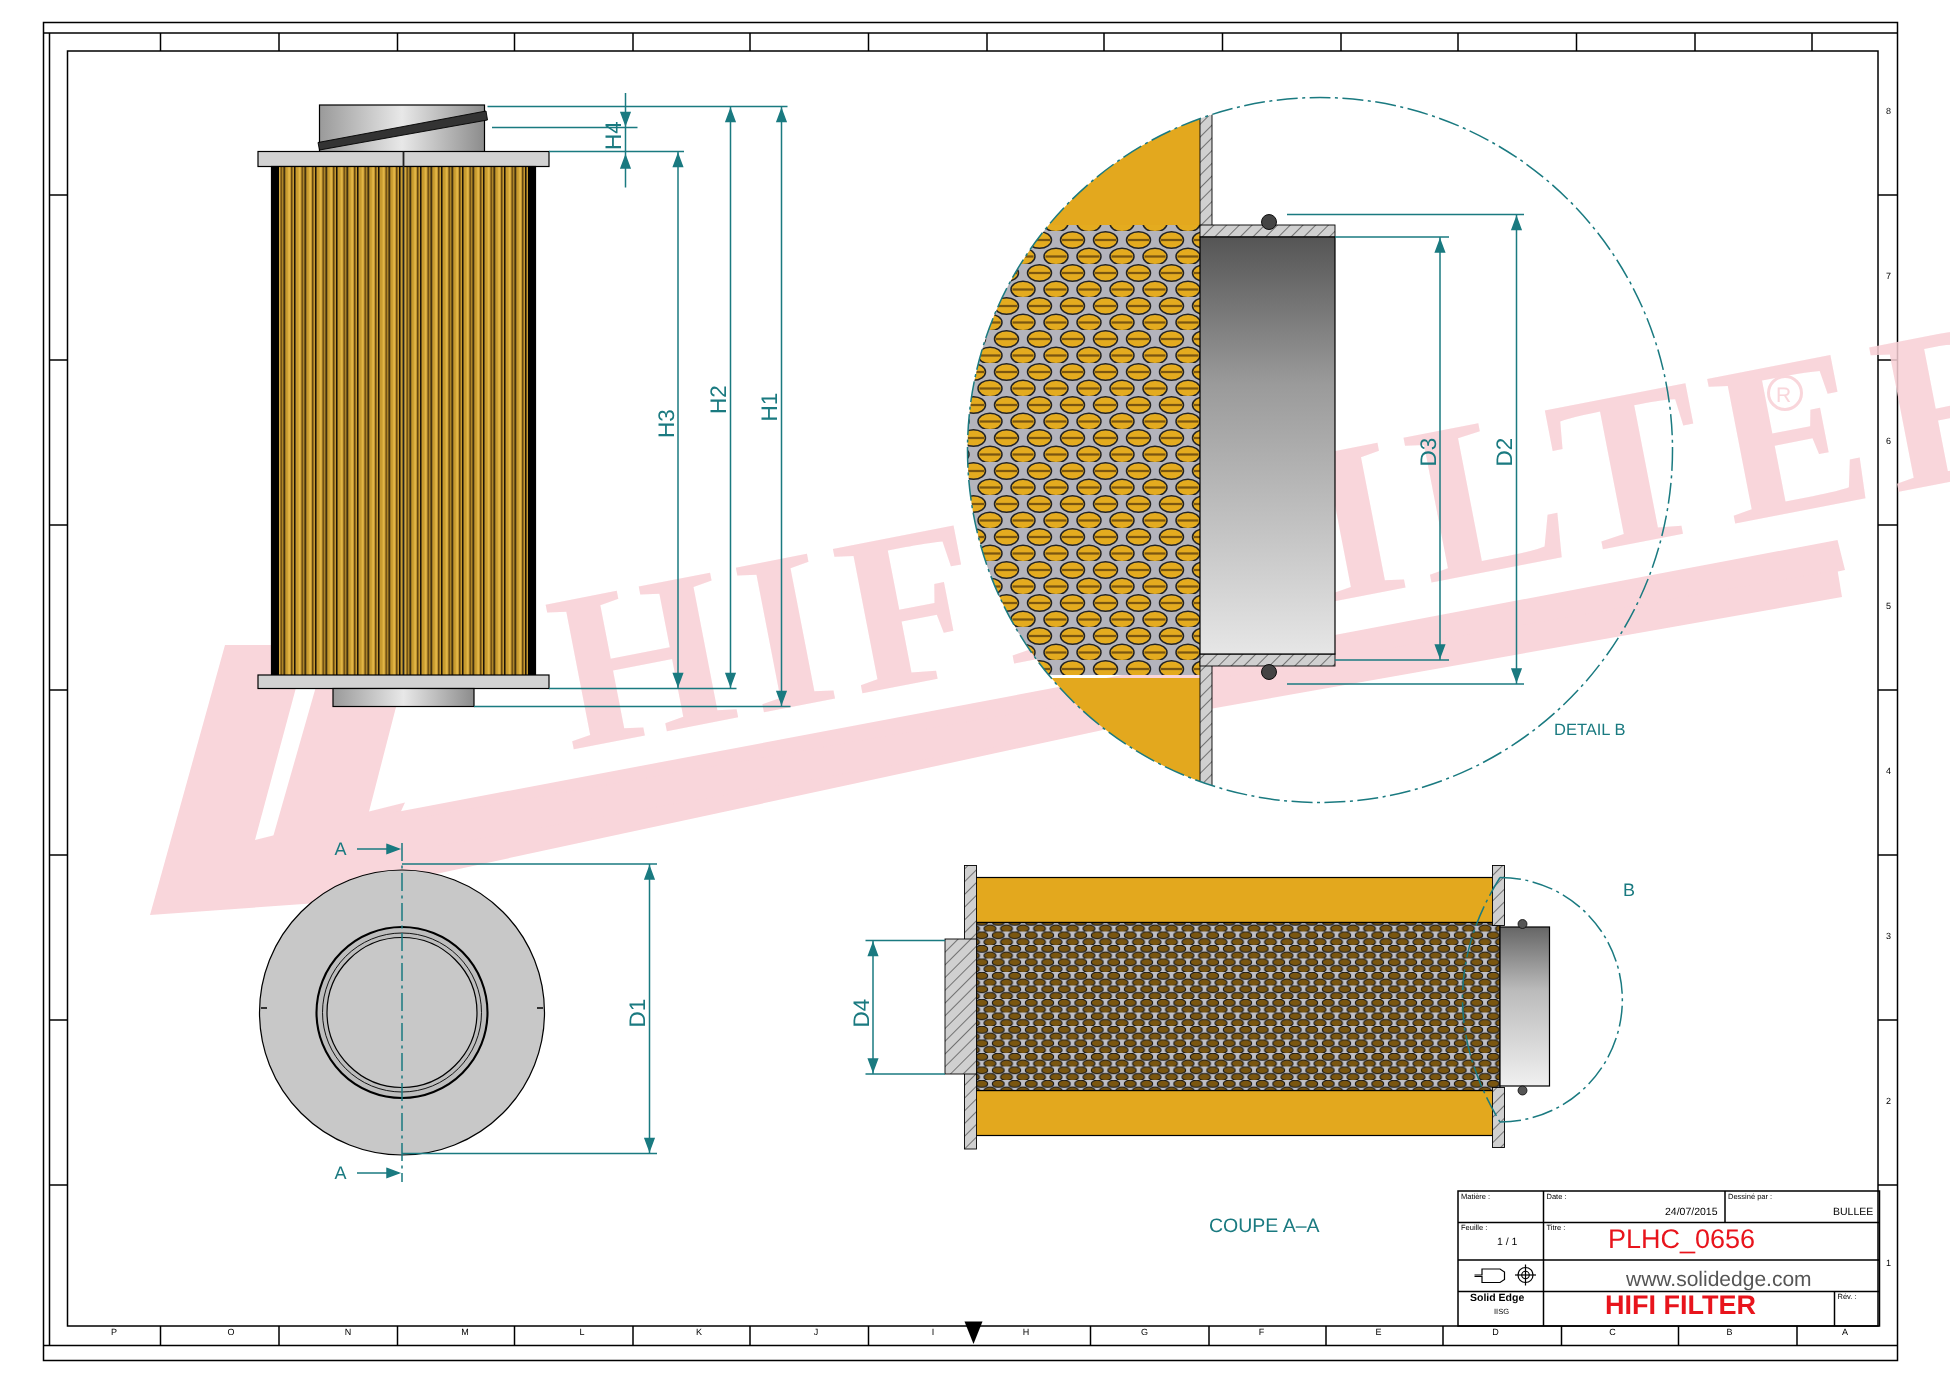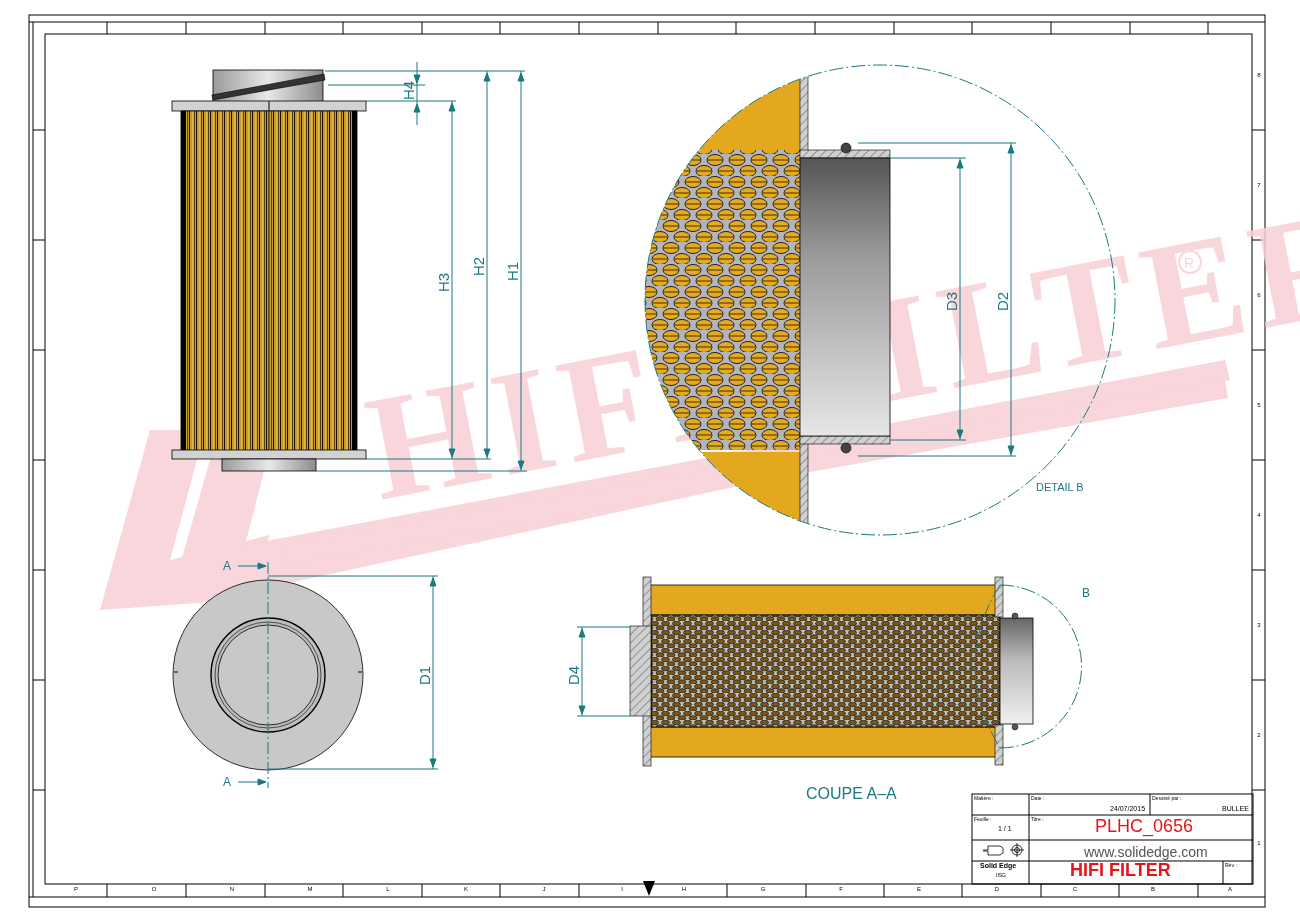--- a/index.html
+++ b/index.html
@@ -296,33 +296,33 @@
   <span class="zone-letter" style="left:0;width:12px;top:258px;">6</span>
   <span class="zone-letter" style="left:0;width:12px;top:368px;">5</span>
   <span class="zone-letter" style="left:0;width:12px;top:478px;">4</span>
   <span class="zone-letter" style="left:0;width:12px;top:588px;">3</span>
   <span class="zone-letter" style="left:0;width:12px;top:698px;">2</span>
   <span class="zone-letter" style="left:0;width:12px;top:806px;">1</span>
 </div>
 
 
 <div class="abs" style="left:1036px;top:481px;font-size:11px;color:#1a7a80;text-align:right;">DETAIL B</div>
-<div class="abs" style="left:806px;top:785px;font-size:16px;color:#1a7a80;">COUPE A–A</div>
+<div class="abs" style="left:806px;top:809px;font-size:13px;color:#1a7a80;">COUPE A–A</div>
 <div class="abs" style="left:1082px;top:586px;font-size:12px;color:#1a7a80;">B</div>
 
 
 <div class="abs" style="left:972px;top:794px;width:281px;height:90px;">
   <span class="tb-lbl" style="left:2px;top:1px;">Matière :</span>
   <span class="tb-lbl" style="left:59px;top:1px;">Date :</span>
   <span class="tb-val" style="left:138px;top:11px;">24/07/2015</span>
   <span class="tb-lbl" style="left:180px;top:1px;">Dessiné par :</span>
   <span class="tb-val" style="left:250px;top:11px;">BULLEE</span>
   <span class="tb-lbl" style="left:2px;top:22px;">Feuille :</span>
   <span class="tb-val" style="left:26px;top:31px;">1 / 1</span>
   <span class="tb-lbl" style="left:59px;top:22px;">Titre :</span>
-  <span class="red-big" style="left:123px;top:22px;font-size:18px;">PLHC_0656</span>
+  <span class="red-big" style="left:100px;top:22px;font-size:18px;">PLHC_0656</span>
   <span class="tb-val" style="left:112px;top:50px;font-size:14px;color:#555;">www.solidedge.com</span>
   <span class="tb-val" style="left:8px;top:68px;font-weight:bold;font-size:7px;">Solid Edge</span>
   <span class="tb-val" style="left:24px;top:78px;font-size:5px;">IISG</span>
   <span class="red-big" style="left:98px;top:66px;font-size:18px;font-weight:bold;">HIFI FILTER</span>
   <span class="tb-lbl" style="left:253px;top:68px;">Rév. :</span>
 </div>
 </div>
 
 </body></html>

